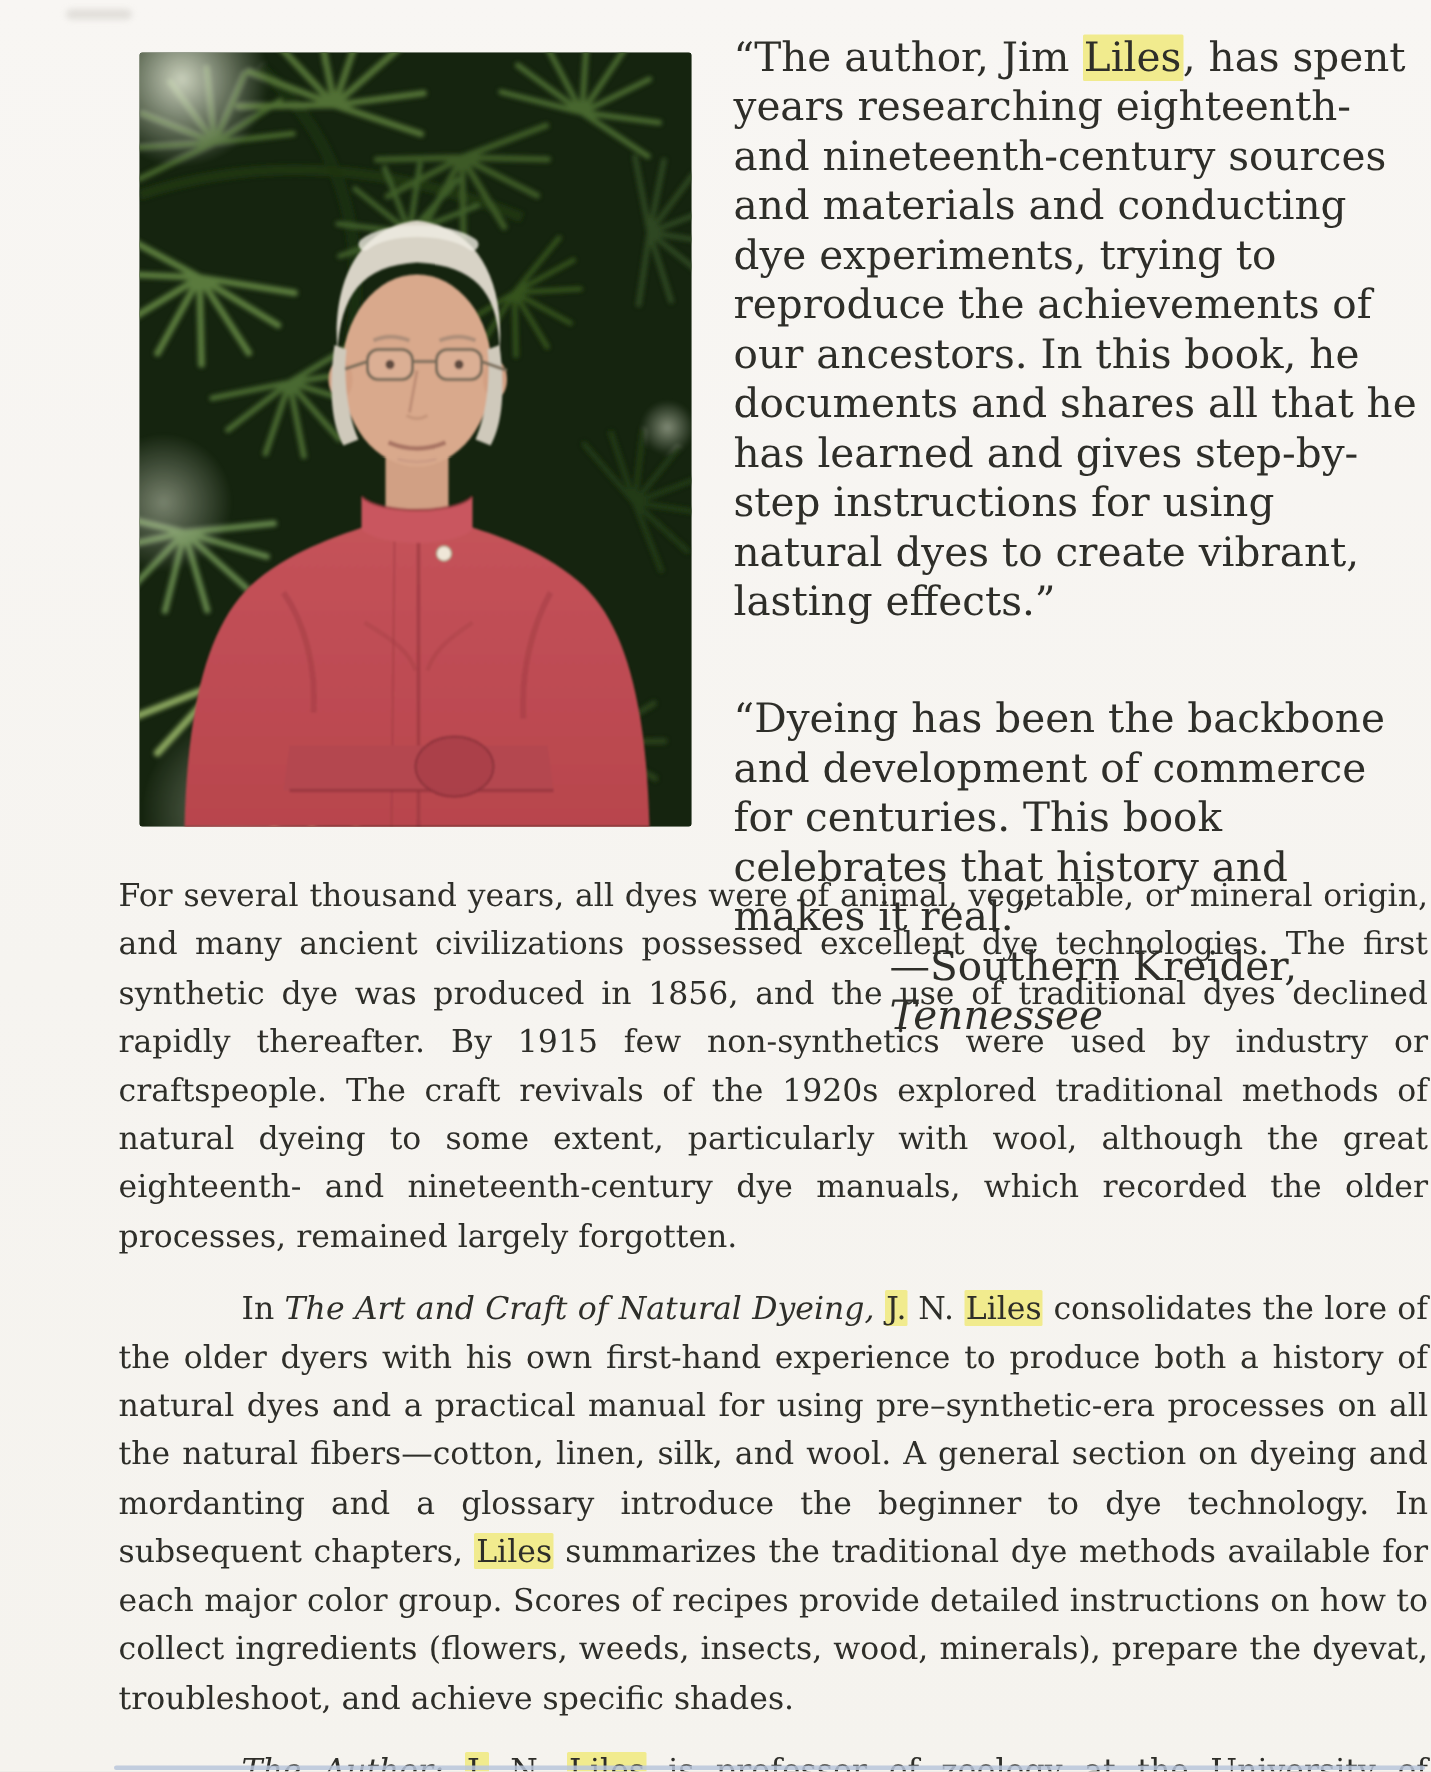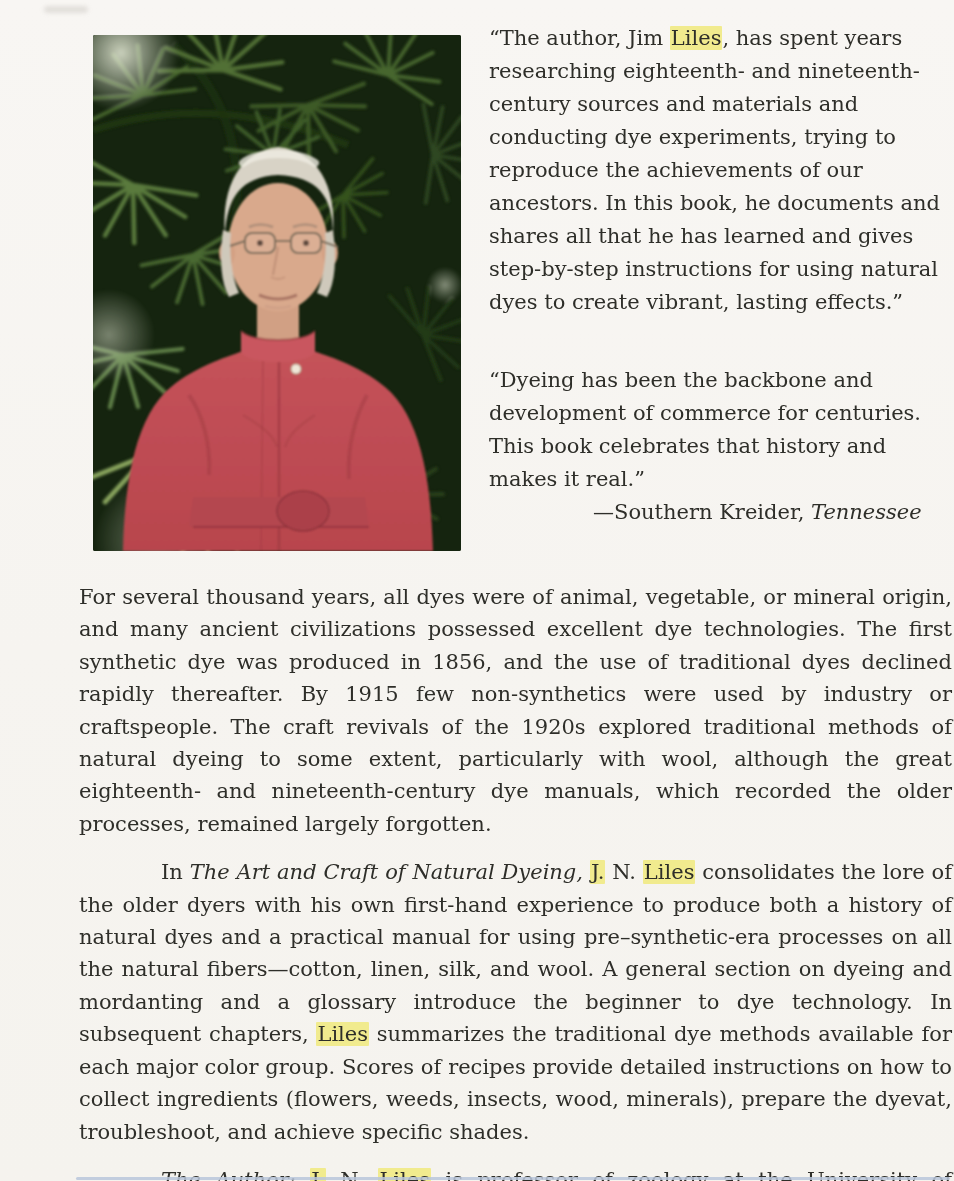--- a/index.html
+++ b/index.html
@@ -21,21 +21,21 @@
     position:absolute;left:44px;top:6px;width:44px;height:7px;
     background:#d8d5d0;border-radius:4px;filter:blur(2px);opacity:.7;
   }
   .photo{
     position:absolute;left:93px;top:35px;width:368px;height:516px;
     border-radius:2px;overflow:hidden;background:#15240e;
   }
   .photo svg{display:block;width:100%;height:100%;}
   .quotes{
     position:absolute;left:489px;top:22px;width:463px;
-    font-size:21px;line-height:33px;
+    font-size:27px;line-height:33px;
   }
   .quote{margin:0;text-align:left;}
   .quote.second{margin-top:45px;}
   .attrib{margin:0;padding-left:104px;}
   .bodytext{
     position:absolute;left:79px;top:581px;width:873px;
     font-size:21px;line-height:32.4px;text-align:justify;
   }
   .bodytext p{margin:0;}
   .bodytext p.indent{text-indent:82px;margin-top:16px;}

